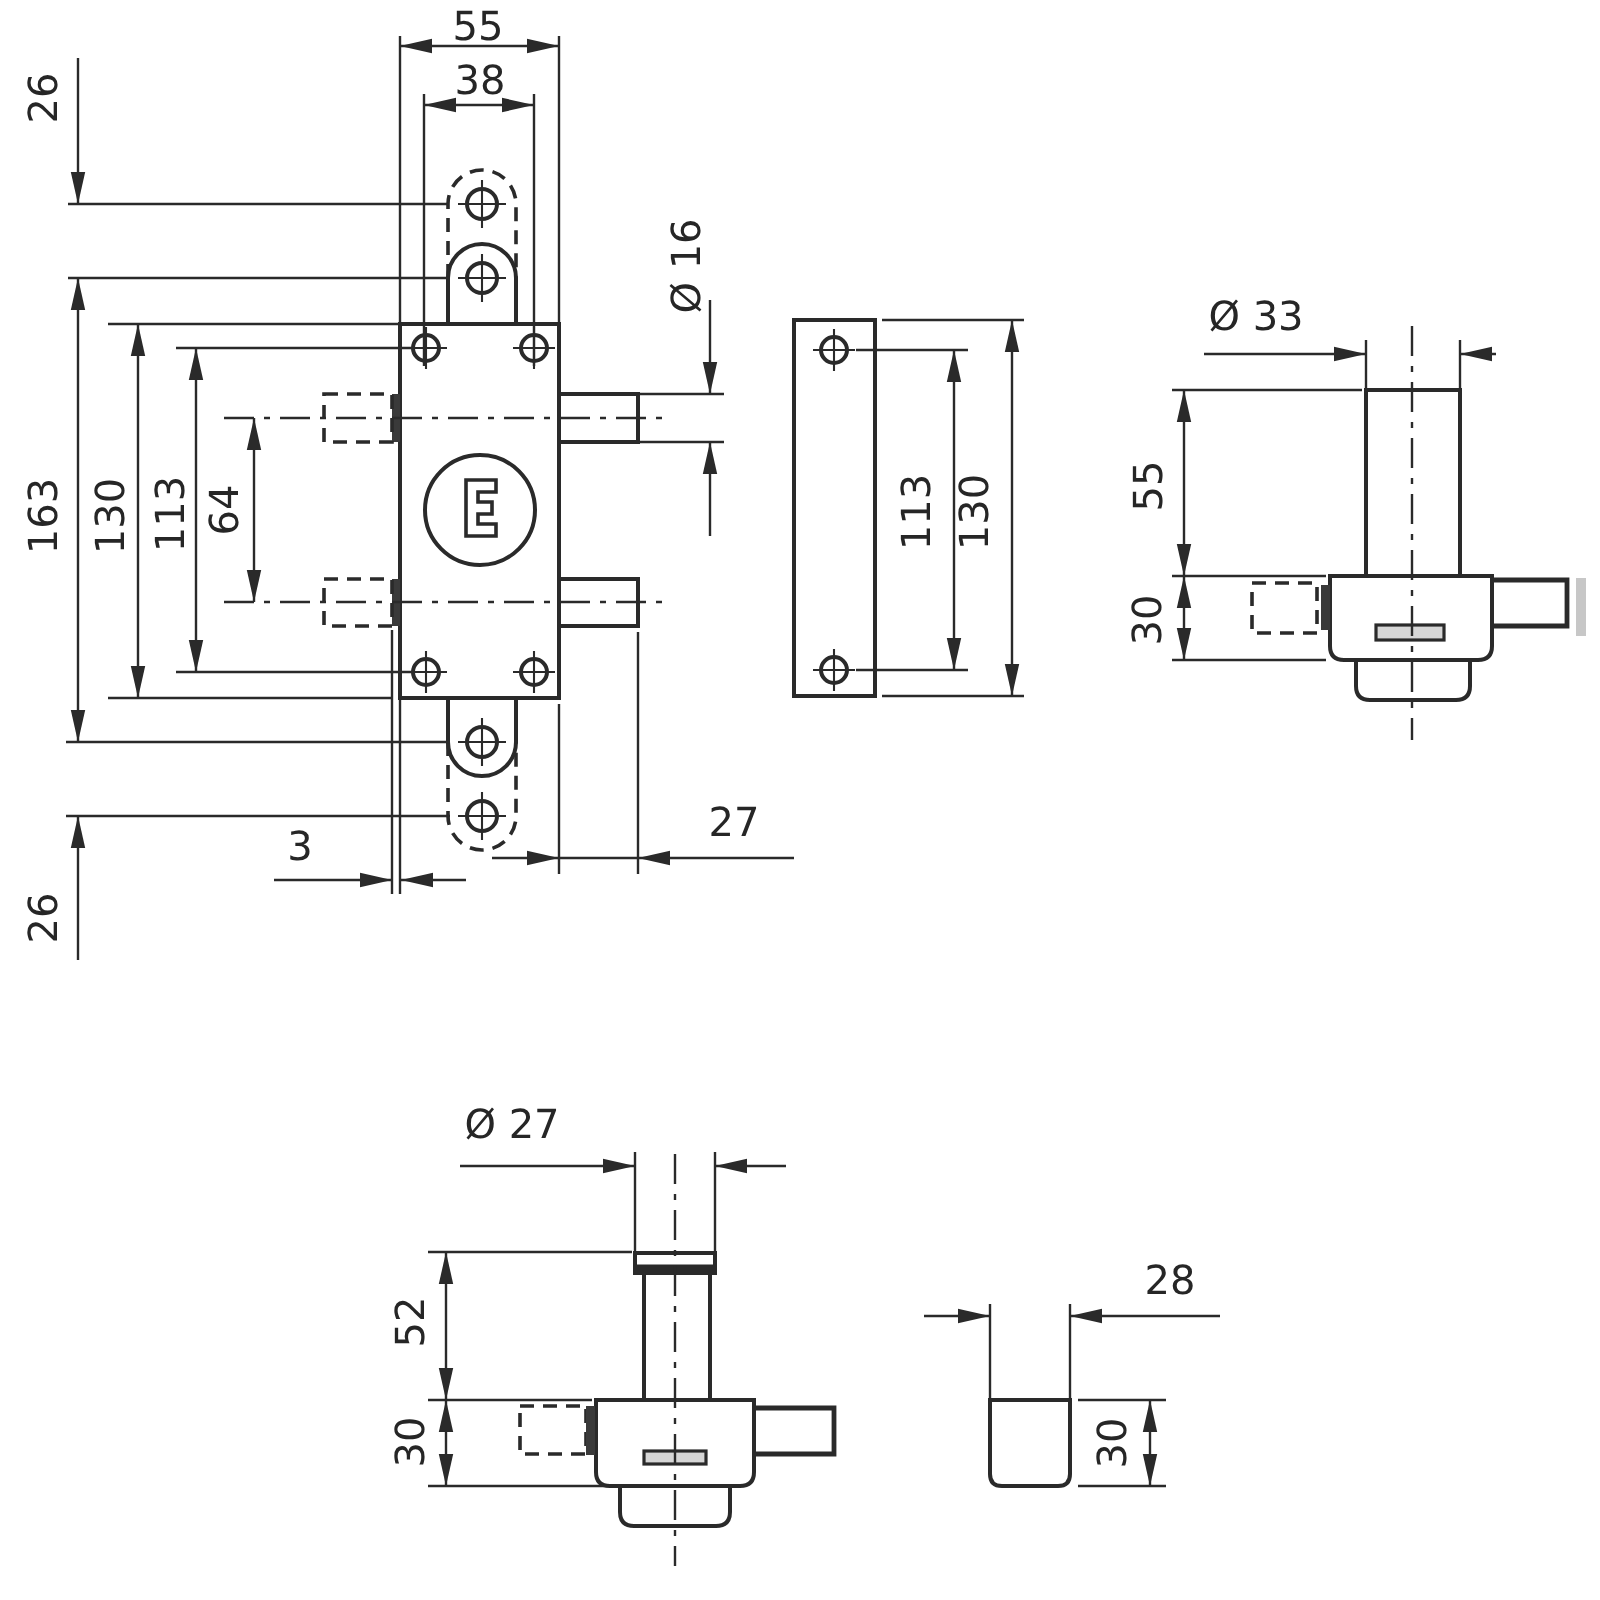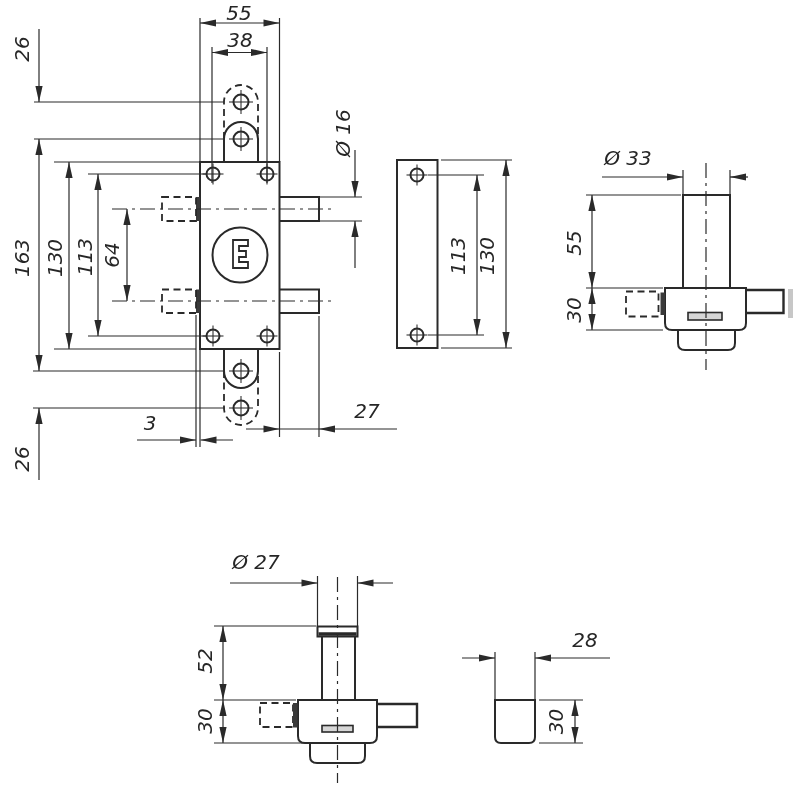--- a/index.html
+++ b/index.html
@@ -1,16 +1,16 @@
 <!DOCTYPE html>
 <html><head>
 <meta charset="utf-8">
 <style>
   html,body{margin:0;padding:0;background:#ffffff;width:800px;height:800px;overflow:hidden;}
-  #stage{width:800px;height:800px;background:#ffffff;font-style:italic;}
+  #stage{width:800px;height:800px;background:#ffffff;}
   svg{display:block;}
   .obj{stroke:#2a2a2a;stroke-width:2;fill:none;stroke-linejoin:miter;stroke-linecap:butt;}
   .objb{stroke:#2a2a2a;stroke-width:2.4;fill:none;}
   .dash{stroke:#2a2a2a;stroke-width:1.8;fill:none;stroke-dasharray:7 4.5;}
   .cl{stroke:#2a2a2a;stroke-width:1.2;fill:none;stroke-dasharray:15 5 3 5;}
   .dim{stroke:#2a2a2a;stroke-width:1.2;fill:none;}
   .thin{stroke:#2a2a2a;stroke-width:1.05;fill:none;}
   .arr{fill:#2a2a2a;stroke:none;}
   .dk{fill:#3a3a3a;stroke:none;}
   .slot{fill:#d6d6d6;stroke:#2a2a2a;stroke-width:1.6;}

